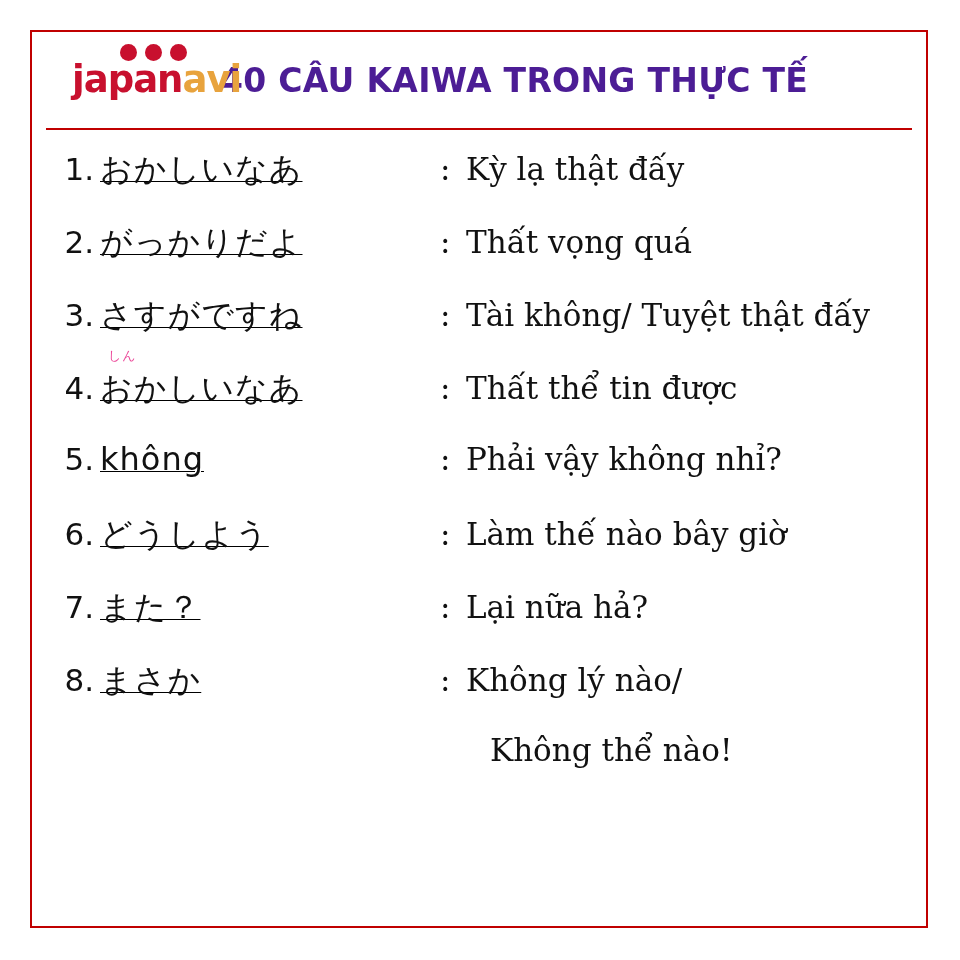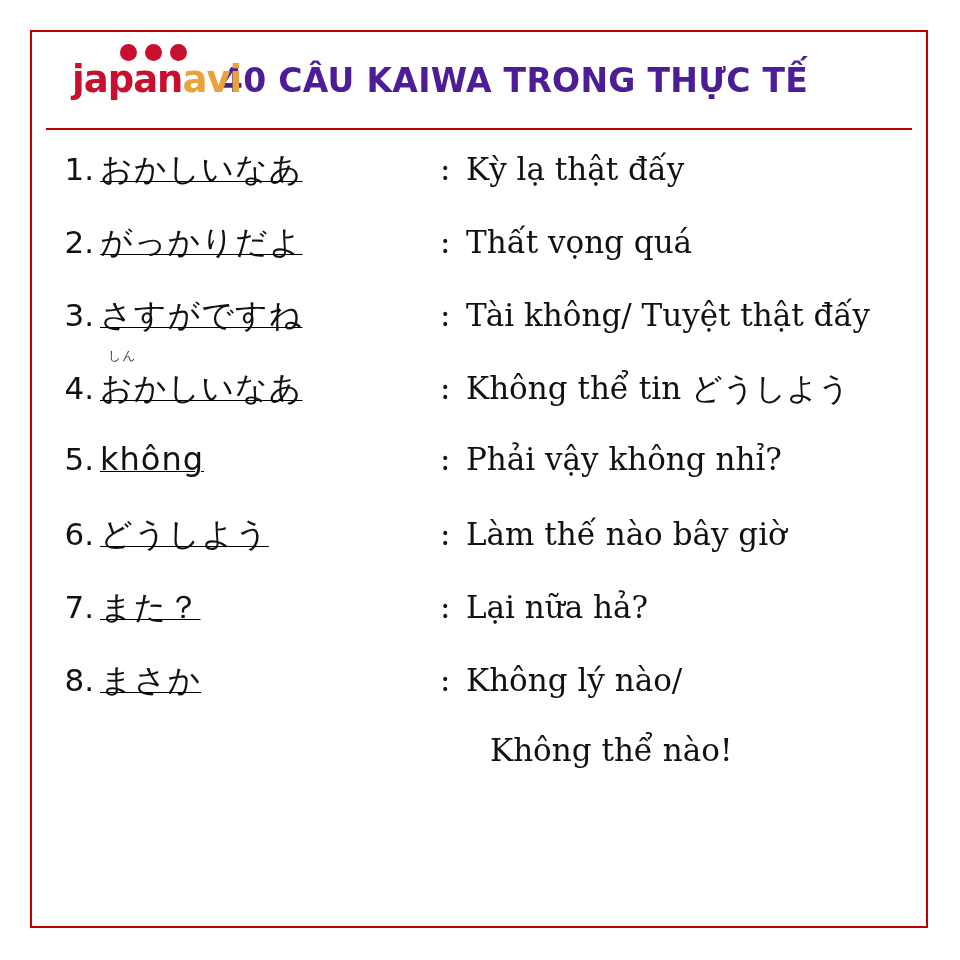--- a/index.html
+++ b/index.html
@@ -106,21 +106,21 @@
     font-size: 32px;
     color: #111111;
     letter-spacing: 1px;
   }
   .furigana {
     position: absolute;
     left: 8px;
     top: -20px;
     font-family: "DejaVu Sans", sans-serif;
     font-size: 13px;
-    color: #404040;
+    color: #ec4899;
     letter-spacing: 1px;
   }
   .colon {
     width: 26px;
     font-family: "DejaVu Serif", serif;
     font-size: 31px;
     color: #111111;
   }
   .vi {
     font-family: "DejaVu Serif", serif;
@@ -182,21 +182,21 @@
       <div class="vi">Tài không/ Tuyệt thật đấy</div>
     </div>
 
     <div class="row">
       <div class="num">4.</div>
       <div class="jp-wrap">
         <span class="furigana">しん</span>
         <span class="jp">おかしいなあ</span>
       </div>
       <div class="colon">:</div>
-      <div class="vi">Không thể tin どうしよう</div>
+      <div class="vi">Thất thể tin được</div>
     </div>
 
     <div class="row">
       <div class="num">5.</div>
       <div class="jp-wrap">
         <span class="jp">không</span>
       </div>
       <div class="colon">:</div>
       <div class="vi">Phải vậy không nhỉ?</div>
     </div>

